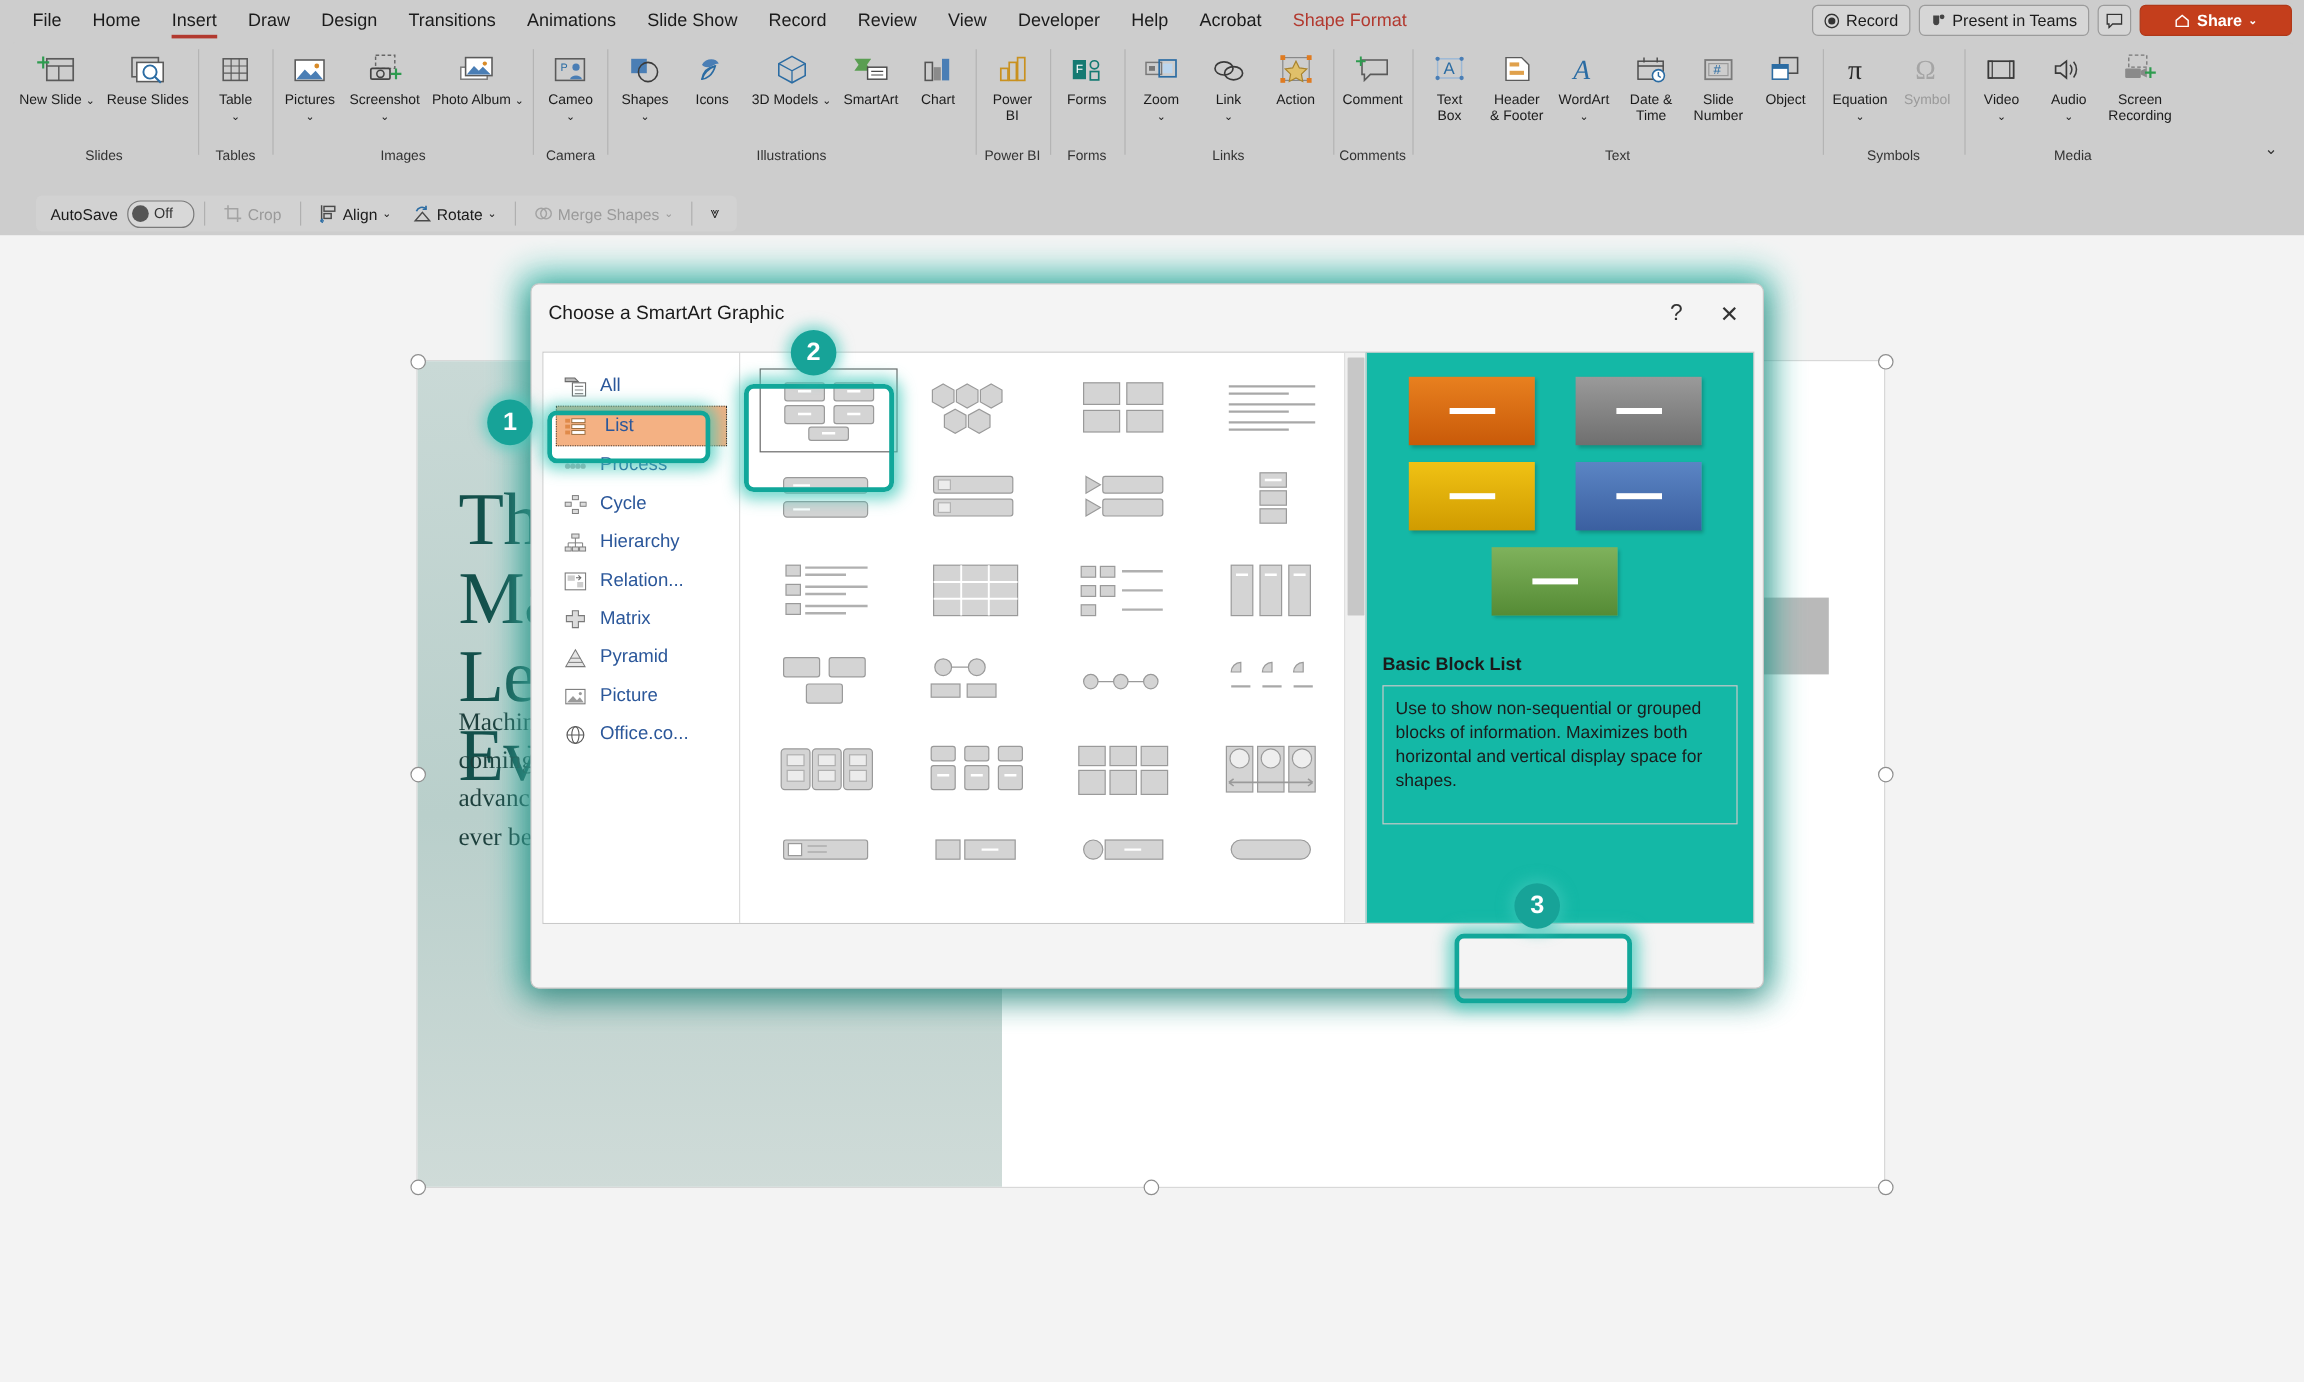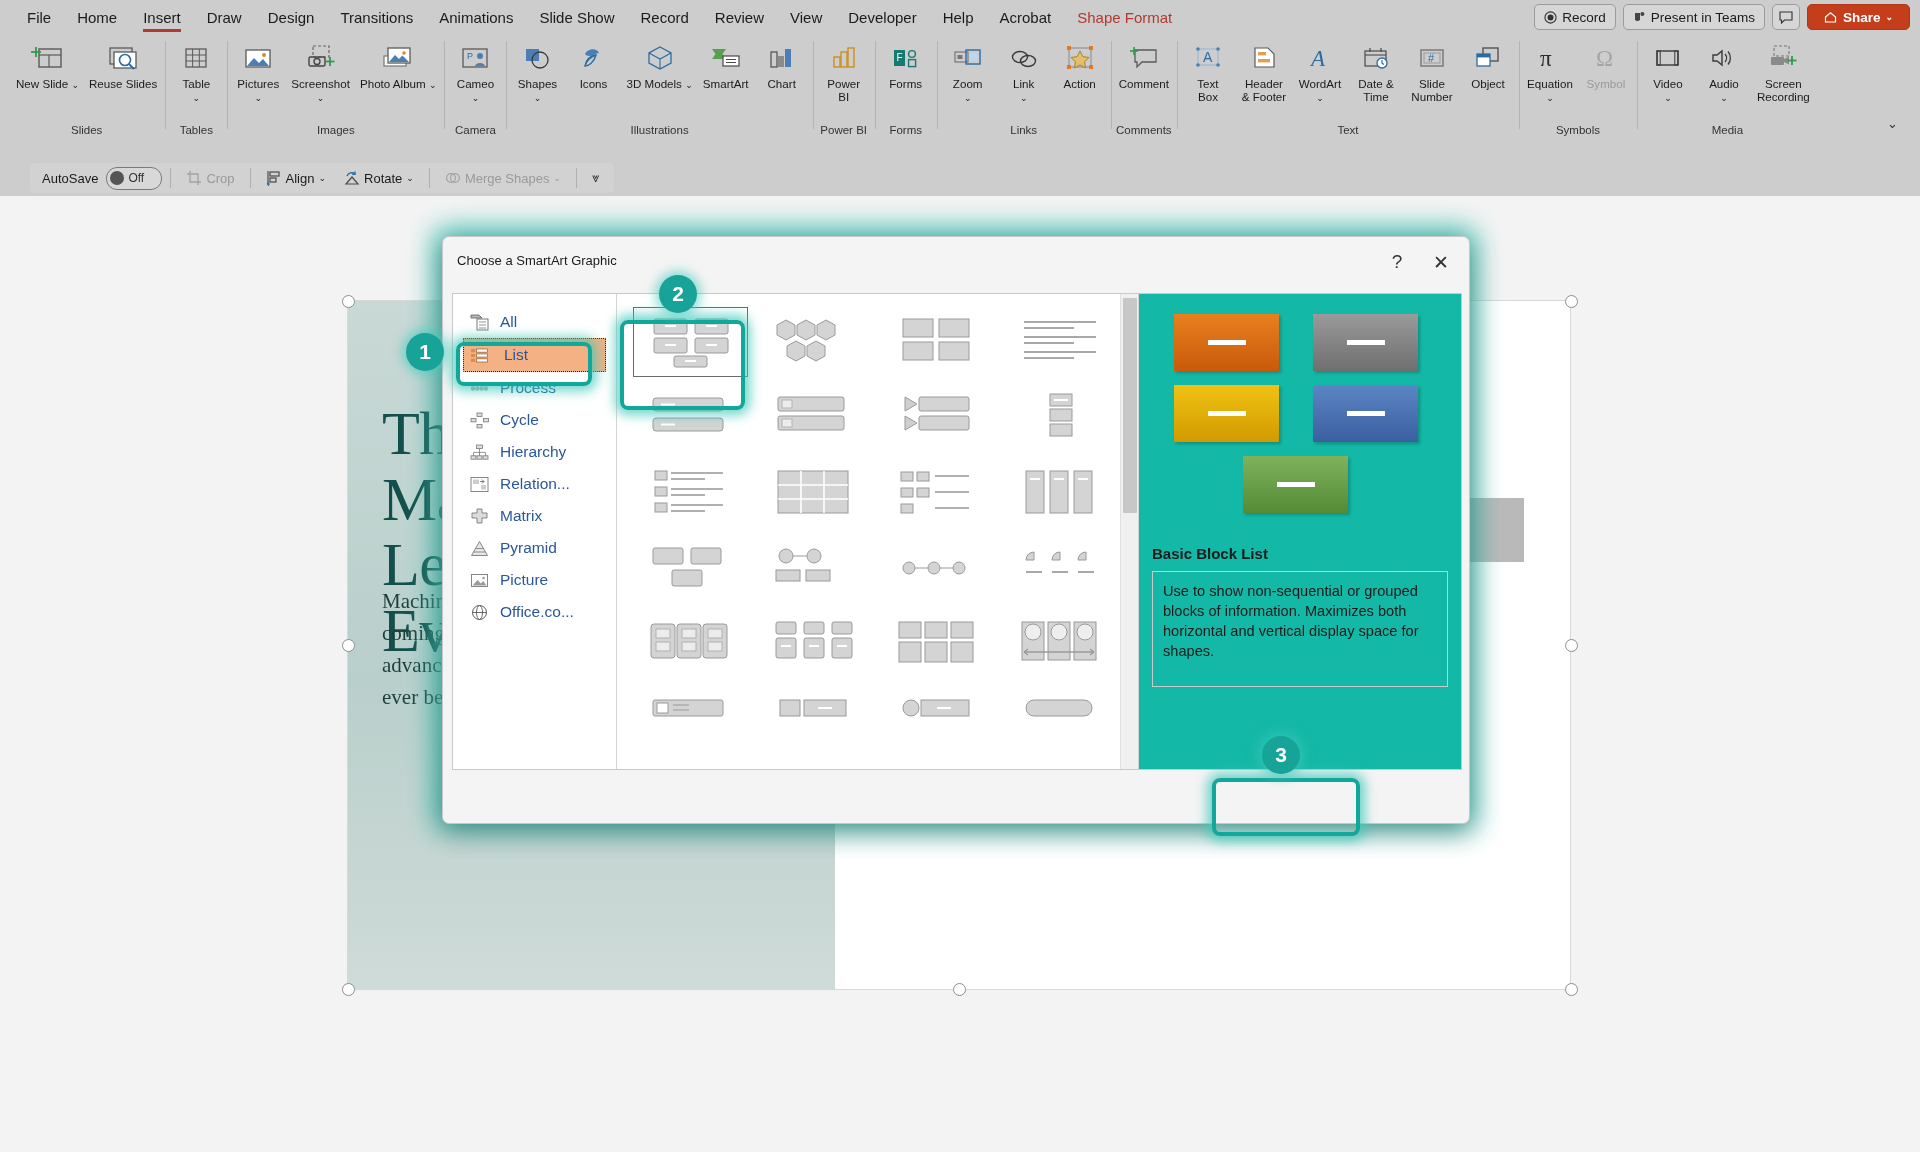--- a/index.html
+++ b/index.html
@@ -13,21 +13,21 @@
   #app{position:relative;width:1920px;height:1152px;}
   .ribbon-area{position:absolute;left:0;top:0;width:1920px;height:234px;background:#cdcdcd;}
   .menubar{position:relative;height:34px;display:flex;align-items:center;padding-left:14px;gap:0px;}
   .menu-item{font-size:15px;color:#1b1b1b;padding:4px 13px;cursor:default;white-space:nowrap;}
   .menu-item.active{color:#1b1b1b;position:relative;}
   .menu-item.active:after{content:"";position:absolute;left:13px;right:13px;bottom:-2px;height:2.5px;background:#b2392f;}
   .menu-item.ctx{color:#b2392f;}
   .menubar-right{position:absolute;right:10px;top:4px;display:flex;align-items:center;gap:7px;}
   .mb-btn{display:flex;align-items:center;gap:5px;background:#d6d6d6;border:1px solid #9b9b9b;border-radius:5px;
           height:24px;padding:0 9px;font-size:13.5px;color:#1b1b1b;white-space:nowrap;}
-  .mb-btn.share{background:#c43e1c;border-color:#b03818;color:#fff;font-weight:600;padding:0 16px;}
+  .mb-btn.share{background:#c43e1c;border-color:#b03818;color:#fff;font-weight:600;padding:0 28px;}
   .mb-btn.icon-only{padding:0 6px;}
   .ribbon{position:relative;margin:1px 8px 0 8px;height:118px;background:#cdcdcd;border-radius:6px 6px 0 0;display:flex;align-items:flex-start;}
   .rgroup{position:relative;height:112px;display:flex;flex-direction:column;align-items:center;padding:0 3px;}
   .rgroup + .rgroup:before{content:"";position:absolute;left:0;top:6px;bottom:18px;width:1px;background:#b4b4b4;}
   .rg-items{display:flex;align-items:flex-start;height:88px;}
   .rg-label{font-size:11.5px;color:#333;margin-top:1px;text-align:center;width:100%;}
   .ritem{width:auto;min-width:46px;max-width:78px;display:flex;flex-direction:column;align-items:center;
          padding:5px 5px 0 5px;cursor:default;}
   .ritem .ic{height:34px;display:flex;align-items:flex-end;justify-content:center;}
   .ritem .lb{font-size:11.6px;color:#1b1b1b;line-height:1.12;text-align:center;margin-top:3px;word-wrap:break-word;}
@@ -60,21 +60,21 @@
   .bul .dot{flex:0 0 auto;font-size:20px;line-height:1.5;}
   .bul .tx{background:#b9b9b9;}
   .bul b{font-weight:600;}
   .selbox{position:absolute;left:348px;top:105px;width:1222px;height:688px;pointer-events:none;}
   .handle{position:absolute;width:11px;height:11px;border-radius:50%;background:#fff;border:1.4px solid #8e8e8e;}
   
   .glow{position:absolute;left:434px;top:228px;width:1042px;height:602px;border-radius:10px;
         background:#3fc2b4;filter:blur(14px);opacity:.95;}
   .dialog{position:absolute;left:442px;top:236px;width:1026px;height:586px;background:#f4f4f4;
         border:1px solid #c8c8c8;border-radius:7px;box-shadow:0 8px 26px rgba(0,0,0,.28);overflow:hidden;}
-  .dlg-title{position:absolute;left:14px;top:16px;font-size:13px;color:#1b1b1b;}
+  .dlg-title{position:absolute;left:14px;top:16px;font-size:16px;color:#1b1b1b;}
   .dlg-btns{position:absolute;right:6px;top:8px;display:flex;align-items:center;}
   .dlg-btn{width:44px;height:34px;display:flex;align-items:center;justify-content:center;font-size:19px;color:#333;}
   .dlg-body{position:absolute;left:9px;top:56px;width:1008px;height:475px;background:#fff;border:1px solid #c9c9c9;display:flex;}
   .cats{width:163px;border-right:1px solid #d4d4d4;padding-top:12px;background:#fff;}
   .cat{height:32px;display:flex;align-items:center;gap:11px;padding-left:17px;font-size:15.5px;color:#2b579a;}
   .cat .cico{width:19px;height:17px;flex:0 0 auto;}
   .cat.sel{background:#f4b183;border:1.5px dotted #222;margin:0 10px 0 10px;padding-left:6px;border-radius:1px;gap:15px;}
   .gallery{position:relative;flex:1;background:#fff;overflow:hidden;}
   .grid{position:absolute;left:12px;top:10px;width:500px;}
   .grow{display:flex;}

